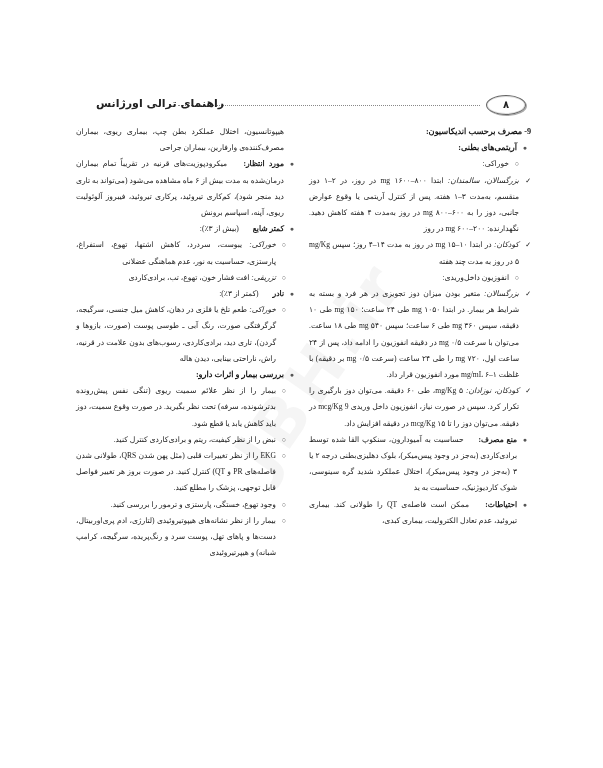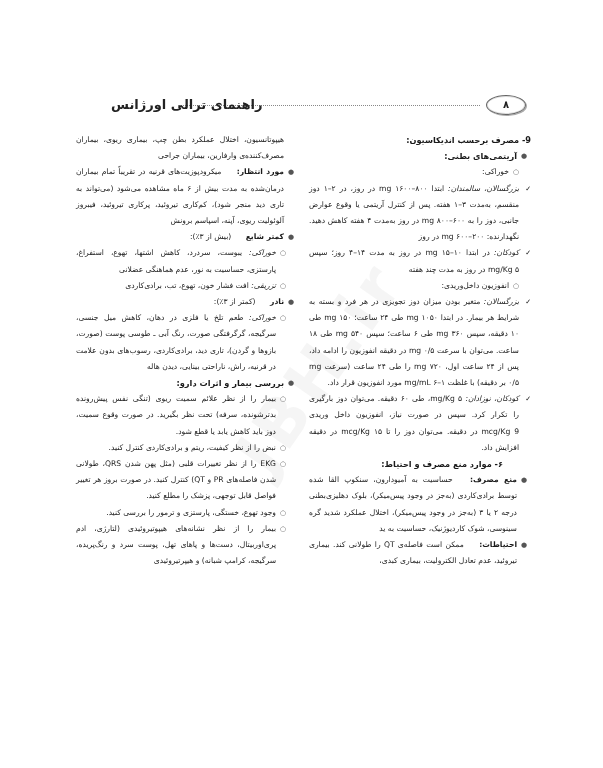--- a/index.html
+++ b/index.html
@@ -8,23 +8,23 @@
     font-family: "DejaVu Sans", "Liberation Sans", sans-serif; color: #1a1a1a;
   }
   .page { position: absolute; left: 0; top: 0; width: 603px; height: 768px; }
   .header { position: absolute; top: 94px; left: 96px; width: 432px; height: 22px; direction: rtl; }
   .page-badge {
     position: absolute; right: 2px; top: 1px; width: 38px; height: 18px;
     border: 1.5px solid #666; border-radius: 50%; box-shadow: 1px 1px 0 #aaa, inset 0 0 0 1px #ddd;
     font-size: 10px; font-weight: bold; text-align: center; line-height: 18px; color: #222;
   }
   .header-rule { position: absolute; right: 48px; left: 82px; top: 11px; border-top: 1px dotted #888; }
-  .header-title { position: absolute; left: 15px; top: 3px; font-size: 13px; font-weight: bold; color: #222; direction: rtl; }
+  .header-title { position: absolute; left: 0; top: 3px; font-size: 11px; font-weight: bold; color: #222; direction: rtl; }
 
-  .col { position: absolute; top: 132px; width: 222px; direction: rtl; font-size: 7.6px; line-height: 16.2px; text-align: justify; }
+  .col { position: absolute; top: 124px; width: 222px; direction: rtl; font-size: 7.6px; line-height: 16.2px; text-align: justify; font-family: Liberation Serif, serif; }
   .col-right { right: 72px; }
   .col-left  { left: 76px; }
   .h { font-weight: bold; font-size: 8.2px; }
   .bold { font-weight: bold; margin-left: 12px; }
   .it { font-style: italic; }
   .item { position: relative; }
   .l1 { padding-right: 14px; }
   .l2 { padding-right: 22px; }
   .l3 { padding-right: 12px; }
   .bullet { position: absolute; font-size: 7px; color: #555; }
@@ -85,21 +85,20 @@
       <span class="it">بزرگسالان:</span>
       <span>متغیر بودن میزان دوز تجویزی در هر فرد و بسته به شرایط هر بیمار. در ابتدا mg ۱۰۵۰ طی ۲۴ ساعت؛ mg ۱۵۰ طی ۱۰ دقیقه، سپس mg ۳۶۰ طی ۶ ساعت؛ سپس mg ۵۴۰ طی ۱۸ ساعت. می‌توان با سرعت mg ۰/۵ در دقیقه انفوزیون را ادامه داد، پس از ۲۴ ساعت اول، mg ۷۲۰ را طی ۲۴ ساعت (سرعت mg ۰/۵ بر دقیقه) با غلظت mg/mL ۶–۱ مورد انفوزیون قرار داد.</span>
     </div>
 
     <div class="item l3">
       <span class="bullet">✓</span>
       <span class="it">کودکان، نوزادان:</span>
       <span>mg/Kg ۵، طی ۶۰ دقیقه. می‌توان دوز بارگیری را تکرار کرد. سپس در صورت نیاز، انفوزیون داخل وریدی mcg/Kg 9 در دقیقه. می‌توان دوز را تا mcg/Kg ۱۵ در دقیقه افزایش داد.</span>
     </div>
 
-    <div class="h" style="padding-right:28px;">۶- موارد منع مصرف و احتیاط:</div>
 
     <div class="item l1">
       <span class="bullet">●</span>
       <span class="bold">منع مصرف:</span>
       <span>حساسیت به آمیودارون، سنکوپ القا شده توسط برادی‌کاردی (به‌جز در وجود پیس‌میکر)، بلوک دهلیزی‌بطنی درجه ۲ یا ۳ (به‌جز در وجود پیس‌میکر)، اختلال عملکرد شدید گره سینوسی، شوک کاردیوژنیک، حساسیت به ید</span>
     </div>
 
     <div class="item l1">
       <span class="bullet">●</span>
       <span class="bold">احتیاطات:</span>

